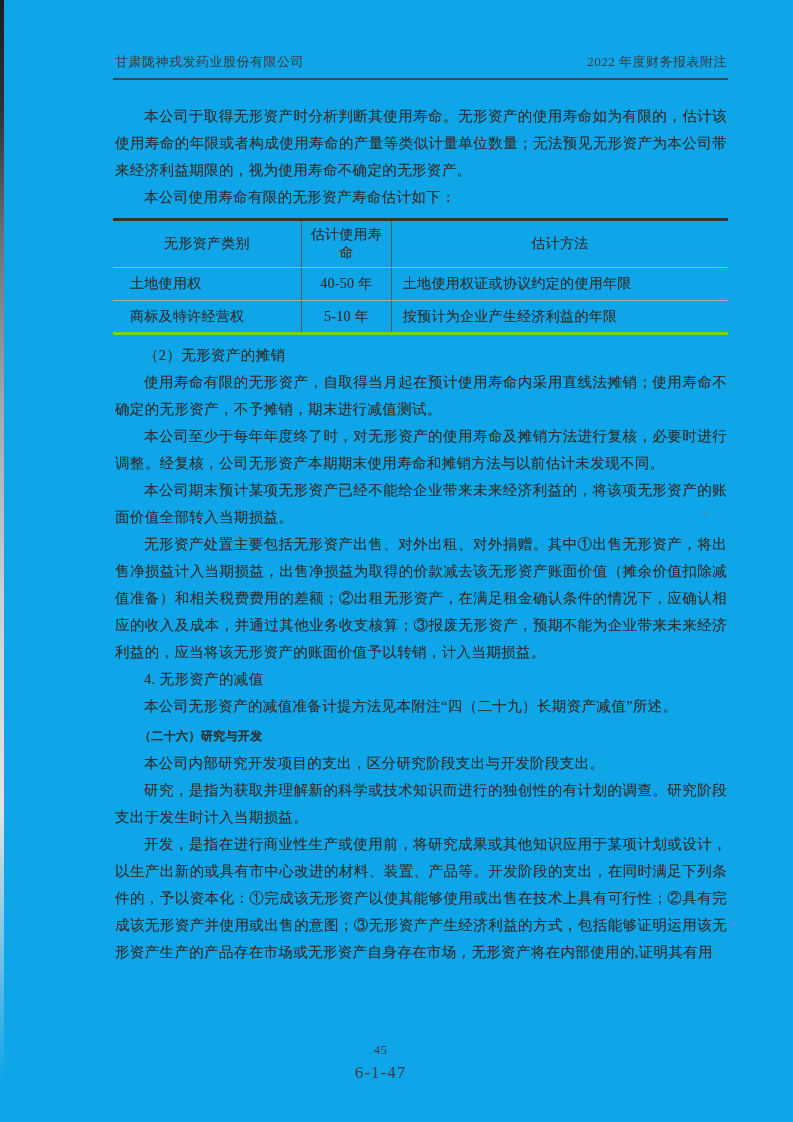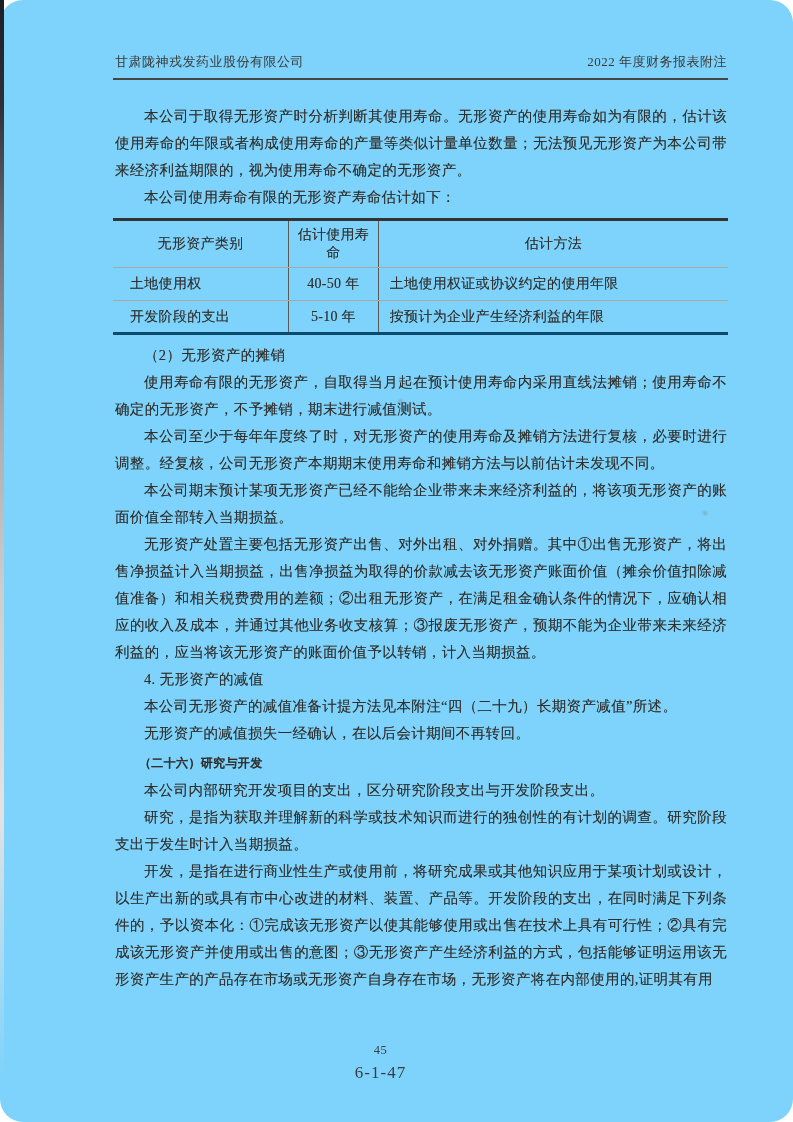--- a/index.html
+++ b/index.html
@@ -7,22 +7,21 @@
   body {
     width: 793px; height: 1122px;
     background: #ffffff;
     font-family: "Liberation Serif", "DejaVu Serif", serif;
     color: #30302e;
     position: relative;
     overflow: hidden;
   }
   .page {
     position: absolute; inset: 0;
-    background: #7dd3fc;
-    border-radius: 23px;
+    background: #0ea5e9;
   }
   
   .edge-artifact {
     position: absolute; left: 0; top: 0; width: 4px; height: 1080px;
     background: linear-gradient(to bottom,
       #1b1e23 0%, #2e3237 10%, #6c7176 22%, #a6a9ab 38%,
       #cdcecf 55%, #e3e3e3 75%, rgba(230,230,230,0) 100%);
   }
   .smudge {
     position: absolute; border-radius: 50%;
@@ -52,21 +51,21 @@
     text-shadow: 0 0 0.5px rgba(70,70,68,0.55);
   }
   .content p { margin: 0; text-indent: 2em; }
   .content p.heading-bold { font-weight: bold; font-size: 12px; margin-top: 3px; }
 
   
   table.life-table {
     width: 615px; margin: 7px 0 7px -2px;
     border-collapse: collapse;
     border-top: 3px solid #343432;
-    border-bottom: 3px solid #0c4a6e;
+    border-bottom: 3px solid #84cc16;
     font-size: 14px; line-height: 18px;
     letter-spacing: 0.3px;
   }
   table.life-table th, table.life-table td {
     border-bottom: 1px solid #a9a9a2;
     padding: 6px 6px;
     font-weight: normal;
   }
   table.life-table tr:last-child td { border-bottom: none; }
   table.life-table th { text-align: center; padding: 5px 4px; }
@@ -116,35 +115,34 @@
           <th>估计方法</th>
         </tr>
       </thead>
       <tbody>
         <tr>
           <td>土地使用权</td>
           <td>40-50 年</td>
           <td>土地使用权证或协议约定的使用年限</td>
         </tr>
         <tr>
-          <td>开发阶段的支出</td>
+          <td>商标及特许经营权</td>
           <td>5-10 年</td>
           <td>按预计为企业产生经济利益的年限</td>
         </tr>
       </tbody>
     </table>
 
     <p>（2）无形资产的摊销</p>
     <p>使用寿命有限的无形资产，自取得当月起在预计使用寿命内采用直线法摊销；使用寿命不确定的无形资产，不予摊销，期末进行减值测试。</p>
     <p>本公司至少于每年年度终了时，对无形资产的使用寿命及摊销方法进行复核，必要时进行调整。经复核，公司无形资产本期期末使用寿命和摊销方法与以前估计未发现不同。</p>
     <p>本公司期末预计某项无形资产已经不能给企业带来未来经济利益的，将该项无形资产的账面价值全部转入当期损益。</p>
     <p>无形资产处置主要包括无形资产出售、对外出租、对外捐赠。其中①出售无形资产，将出售净损益计入当期损益，出售净损益为取得的价款减去该无形资产账面价值（摊余价值扣除减值准备）和相关税费费用的差额；②出租无形资产，在满足租金确认条件的情况下，应确认相应的收入及成本，并通过其他业务收支核算；③报废无形资产，预期不能为企业带来未来经济利益的，应当将该无形资产的账面价值予以转销，计入当期损益。</p>
     <p>4. 无形资产的减值</p>
     <p>本公司无形资产的减值准备计提方法见本附注“四（二十九）长期资产减值”所述。</p>
-    <p>无形资产的减值损失一经确认，在以后会计期间不再转回。</p>
     <p class="heading-bold">（二十六）研究与开发</p>
     <p>本公司内部研究开发项目的支出，区分研究阶段支出与开发阶段支出。</p>
     <p>研究，是指为获取并理解新的科学或技术知识而进行的独创性的有计划的调查。研究阶段支出于发生时计入当期损益。</p>
     <p>开发，是指在进行商业性生产或使用前，将研究成果或其他知识应用于某项计划或设计，以生产出新的或具有市中心改进的材料、装置、产品等。开发阶段的支出，在同时满足下列条件的，予以资本化：①完成该无形资产以使其能够使用或出售在技术上具有可行性；②具有完成该无形资产并使用或出售的意图；③无形资产产生经济利益的方式，包括能够证明运用该无形资产生产的产品存在市场或无形资产自身存在市场，无形资产将在内部使用的,证明其有用</p>
   </div>
 
   <div class="footer pn">45</div>
   <div class="footer dpn">6-1-47</div>
 
 </div>

